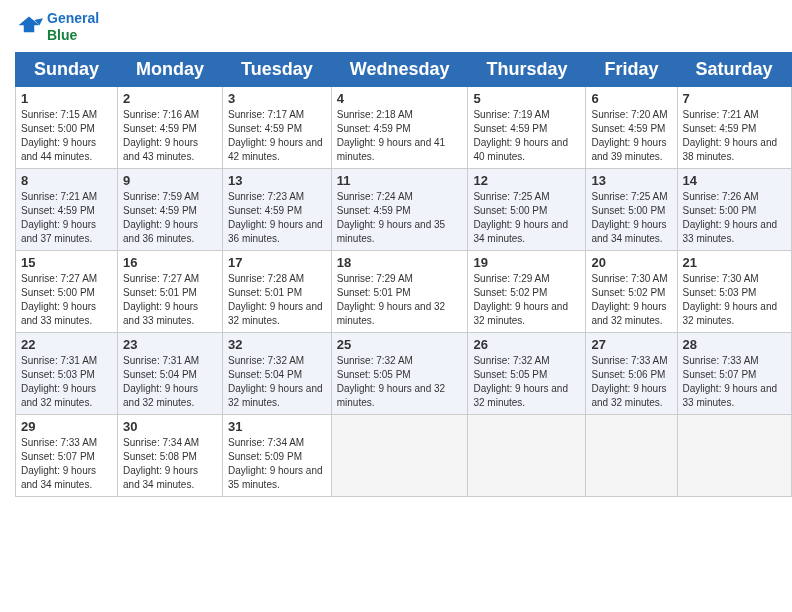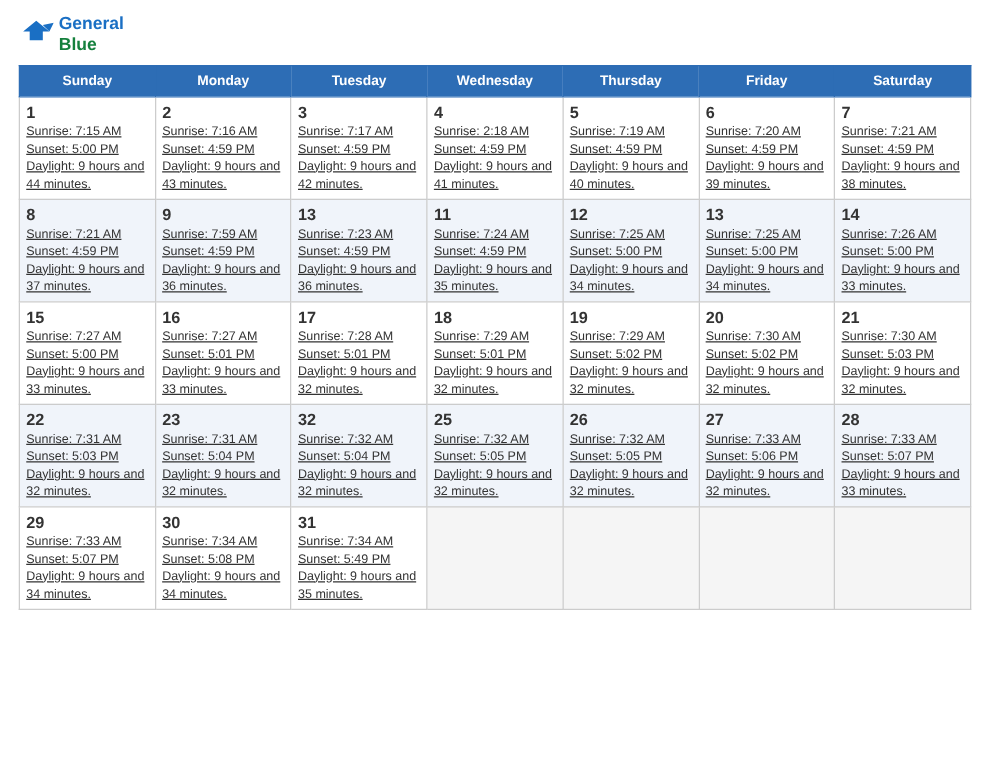--- a/index.html
+++ b/index.html
@@ -50,21 +50,21 @@
     }
     .calendar {
       width: 100%;
       border-collapse: collapse;
       border: 1px solid #ccc;
     }
     .calendar th {
       background-color: #2d6db5;
       color: #fff;
       text-align: center;
-      font-size: 11px;
+      font-size: 18px;
       padding: 6px 18px;
       border: 1px solid #2d6db5;
       font-weight: bold;
     }
     .calendar td {
       vertical-align: top;
       border: 1px solid #ccc;
       padding: 4px 5px;
       font-size: 10.5px;
       color: #333;
@@ -80,21 +80,20 @@
     .day-number {
       font-size: 13px;
       font-weight: bold;
       display: block;
       margin-bottom: 2px;
     }
     .day-info {
       font-size: 10px;
       line-height: 1.4;
       color: #333;
-      text-decoration: underline;
     }
     .empty-cell {
       background-color: #f5f5f5 !important;
     }
   </style>
 </head>
 <body>
 
 <div class="header-area">
   <div class="logo">
@@ -372,21 +371,21 @@
         <div class="day-info">
           <span>Sunrise: 7:34 AM</span><br>
           <span>Sunset: 5:08 PM</span><br>
           <span>Daylight: 9 hours and 34 minutes.</span>
         </div>
       </td>
         <td>
         <span class="day-number">31</span>
         <div class="day-info">
           <span>Sunrise: 7:34 AM</span><br>
-          <span>Sunset: 5:49 PM</span><br>
+          <span>Sunset: 5:09 PM</span><br>
           <span>Daylight: 9 hours and 35 minutes.</span>
         </div>
       </td>
         <td class="empty-cell"></td>
         <td class="empty-cell"></td>
         <td class="empty-cell"></td>
         <td class="empty-cell"></td>
       </tr>
     </tbody>
 </table>

